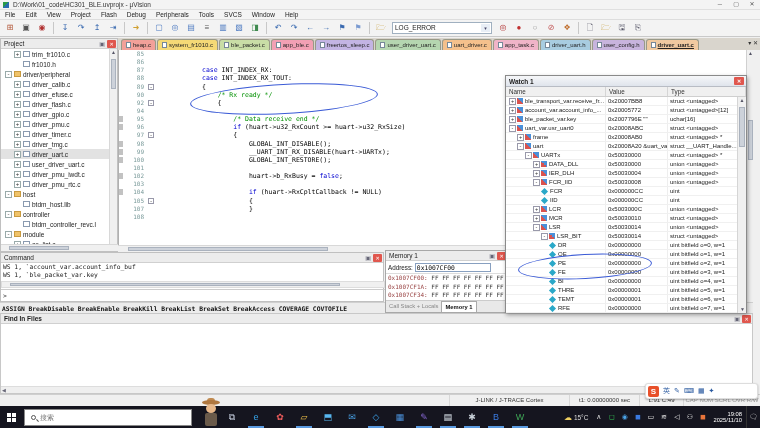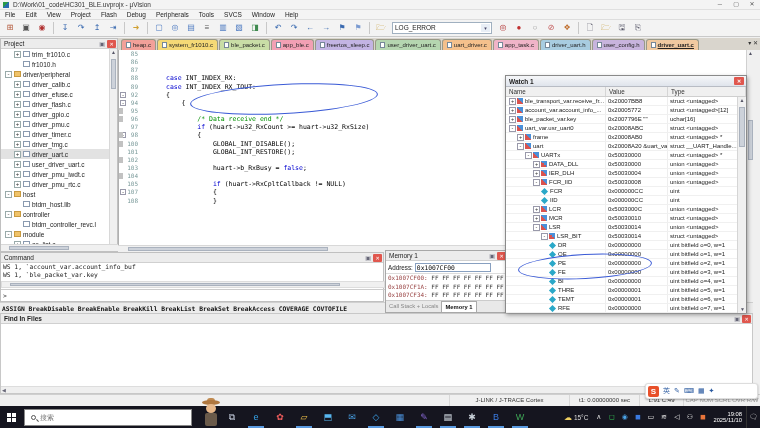--- a/index.html
+++ b/index.html
@@ -40,21 +40,21 @@
 
   
   #tabbar { left:118px; top:38px; width:642px; height:12px; background:#d9d5cd; display:flex; align-items:flex-end; padding-left:3px; }
   .tab { height:11px; border:1px solid #998; border-bottom:none; border-radius:3px 3px 0 0; font-size:6px; line-height:10px; padding:0 4px; margin-right:1px; color:#222; display:flex; align-items:center; white-space:nowrap; }
   .tab .pg { width:5px; height:6px; background:#fff; border:1px solid #789; margin-right:2px; flex:none; }
   .tab.active span.lbl { text-decoration:underline; font-weight:bold; }
   #tabcorner { position:absolute; right:2px; top:1px; font-size:6px; color:#333; }
 
   
   #editor { left:118px; top:50px; width:628px; height:195px; background:#fff; border-left:1px solid #b0b0b0; overflow:hidden; }
-  .cl { height:8.15px; display:flex; font-size:6.5px; line-height:8.15px; white-space:pre;flex-direction:column; }
+  .cl { height:8.15px; display:flex; font-size:6.5px; line-height:8.15px; white-space:pre; }
   .cl .mark { width:6px; flex:none; position:relative; }
   .cl .mark .chg { position:absolute; left:0; top:1px; width:4px; height:6px; background:#c2c2c2; }
   .cl .mark .arr { position:absolute; left:0; top:0; color:#2f9e2f; font-size:6px; line-height:8px; }
   .cl .num { width:22px; flex:none; text-align:right; padding-right:3px; color:#7a9a9a; font-family:"DejaVu Sans Mono",monospace; font-size:6px; }
   .cl .fold { width:8px; flex:none; position:relative; }
   .cl .fold .fbox { position:absolute; left:1px; top:1px; width:6px; height:6px; border:1px solid #99a; background:#fff; font-size:5px; line-height:4px; text-align:center; color:#333; }
   .cl .code { flex:1; font-family:"DejaVu Sans Mono",monospace; color:#000; }
   .code .kw { color:#0000d0; }
   .code .cm { color:#009000; }
   .code .sel { background:#5fc8c8; color:#003838; }
@@ -371,26 +371,28 @@
       <span class="lbl">driver_uart.c</span>
     </div>
   </div>
 
 <div class="abs" id="editor">
     <div class="cl"><span class="mark"></span><span class="num">85</span><span class="fold"></span><span class="code"></span></div>
     <div class="cl"><span class="mark"></span><span class="num">86</span><span class="fold"></span><span class="code"></span></div>
     <div class="cl"><span class="mark"></span><span class="num">87</span><span class="fold"></span><span class="code"><span>            </span><span class="kw">case</span><span> INT_INDEX_RX:</span></span></div>
     <div class="cl"><span class="mark"></span><span class="num">88</span><span class="fold"></span><span class="code"><span>            </span><span class="kw">case</span><span> INT_INDEX_RX_TOUT:</span></span></div>
     <div class="cl"><span class="mark"></span><span class="num">89</span><span class="fold"><span class="fbox">-</span></span><span class="code"><span>            {</span></span></div>
+    <div class="cl"><span class="mark"></span><span class="num">90</span><span class="fold"></span><span class="code"><span>                </span><span class="cm">/* Rx ready */</span></span></div>
     <div class="cl"><span class="mark"></span><span class="num">92</span><span class="fold"><span class="fbox">-</span></span><span class="code"><span>                {</span></span></div>
     <div class="cl"><span class="mark"></span><span class="num">94</span><span class="fold"></span><span class="code"></span></div>
     <div class="cl"><span class="mark"><span class="chg"></span></span><span class="num">95</span><span class="fold"></span><span class="code"><span>                    </span><span class="cm">/* Data receive end */</span></span></div>
     <div class="cl"><span class="mark"><span class="chg"></span></span><span class="num">96</span><span class="fold"></span><span class="code"><span>                    </span><span class="kw">if</span><span> (huart-&gt;u32_RxCount &gt;= huart-&gt;u32_RxSize)</span></span></div>
     <div class="cl"><span class="mark"></span><span class="num">97</span><span class="fold"><span class="fbox">-</span></span><span class="code"><span>                    {</span></span></div>
     <div class="cl"><span class="mark"><span class="chg"></span></span><span class="num">98</span><span class="fold"></span><span class="code"><span>                        GLOBAL_INT_DISABLE();</span></span></div>
+    <div class="cl"><span class="mark"><span class="chg"></span></span><span class="num">99</span><span class="fold"></span><span class="code"><span>                        __UART_INT_RX_DISABLE(huart-&gt;UARTx);</span></span></div>
     <div class="cl"><span class="mark"><span class="chg"></span></span><span class="num">100</span><span class="fold"></span><span class="code"><span>                        GLOBAL_INT_RESTORE();</span></span></div>
     <div class="cl"><span class="mark"></span><span class="num">101</span><span class="fold"></span><span class="code"></span></div>
     <div class="cl"><span class="mark"><span class="chg"></span></span><span class="num">102</span><span class="fold"></span><span class="code"><span>                        huart-&gt;b_RxBusy = </span><span class="kw">false</span><span>;</span></span></div>
     <div class="cl"><span class="mark"></span><span class="num">103</span><span class="fold"></span><span class="code"></span></div>
     <div class="cl"><span class="mark"><span class="chg"></span></span><span class="num">104</span><span class="fold"></span><span class="code"><span>                        </span><span class="kw">if</span><span> (huart-&gt;RxCpltCallback != NULL)</span></span></div>
     <div class="cl"><span class="mark"></span><span class="num">105</span><span class="fold"><span class="fbox">-</span></span><span class="code"><span>                        {</span></span></div>
     <div class="cl"><span class="mark"></span><span class="num">107</span><span class="fold"></span><span class="code"><span>                        }</span></span></div>
     <div class="cl"><span class="mark"></span><span class="num">108</span><span class="fold"></span><span class="code"><span>                </span></span></div>
   </div>
 <div class="abs" id="evs"><span>▲</span>

